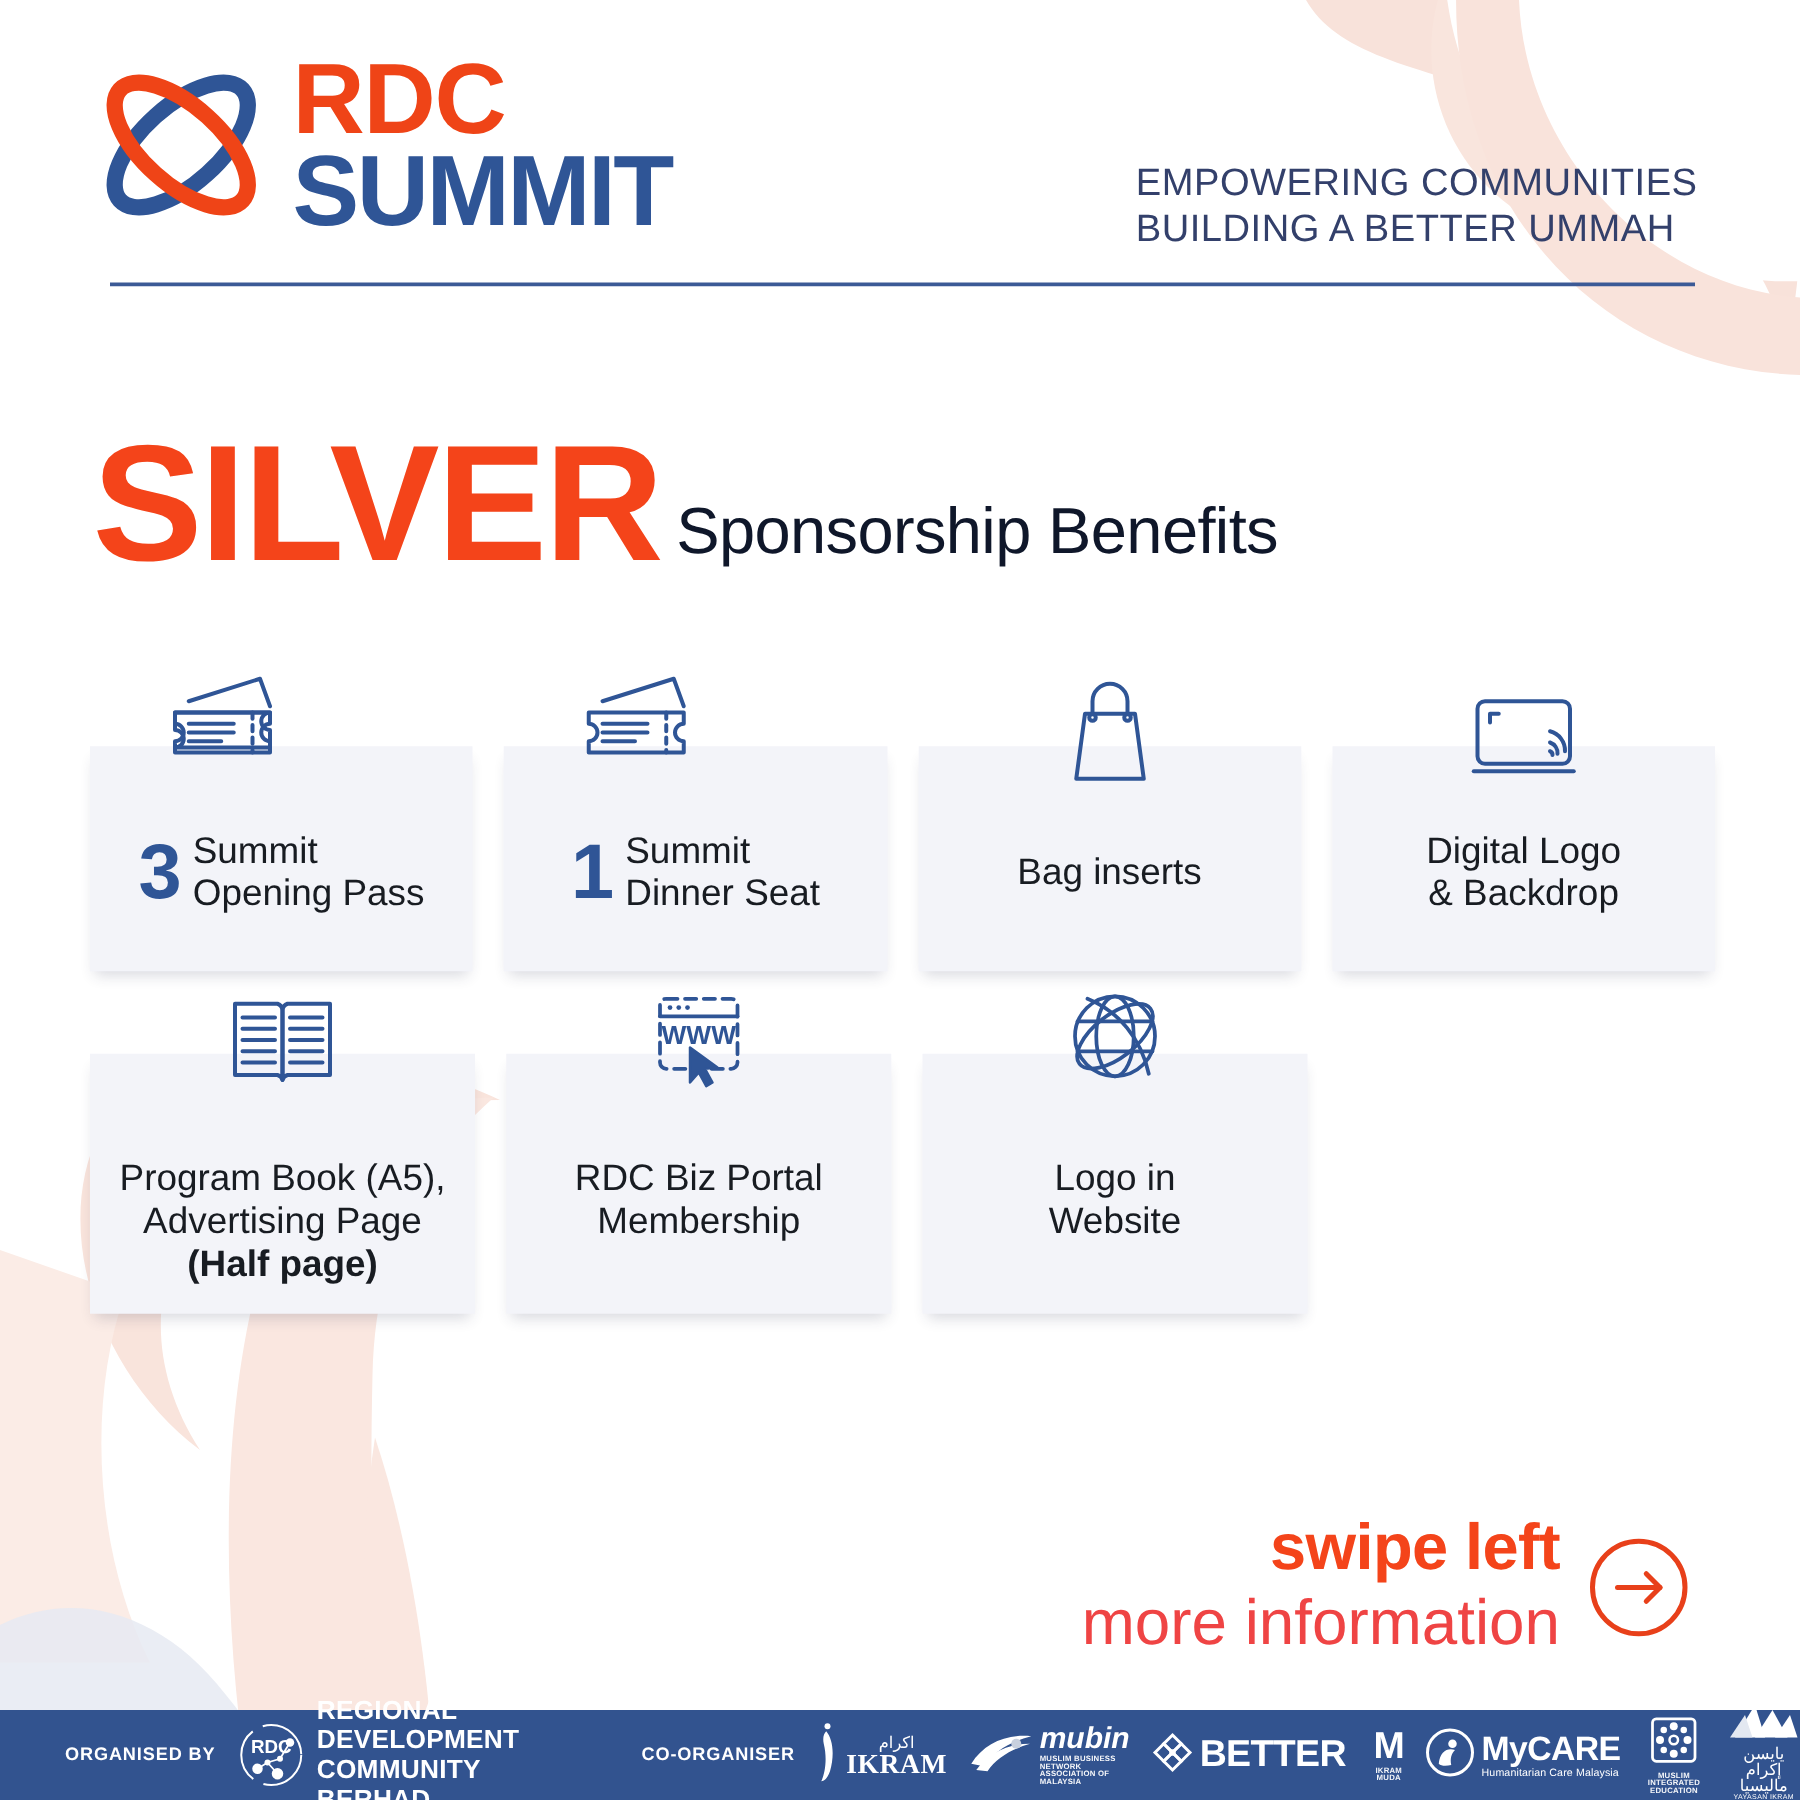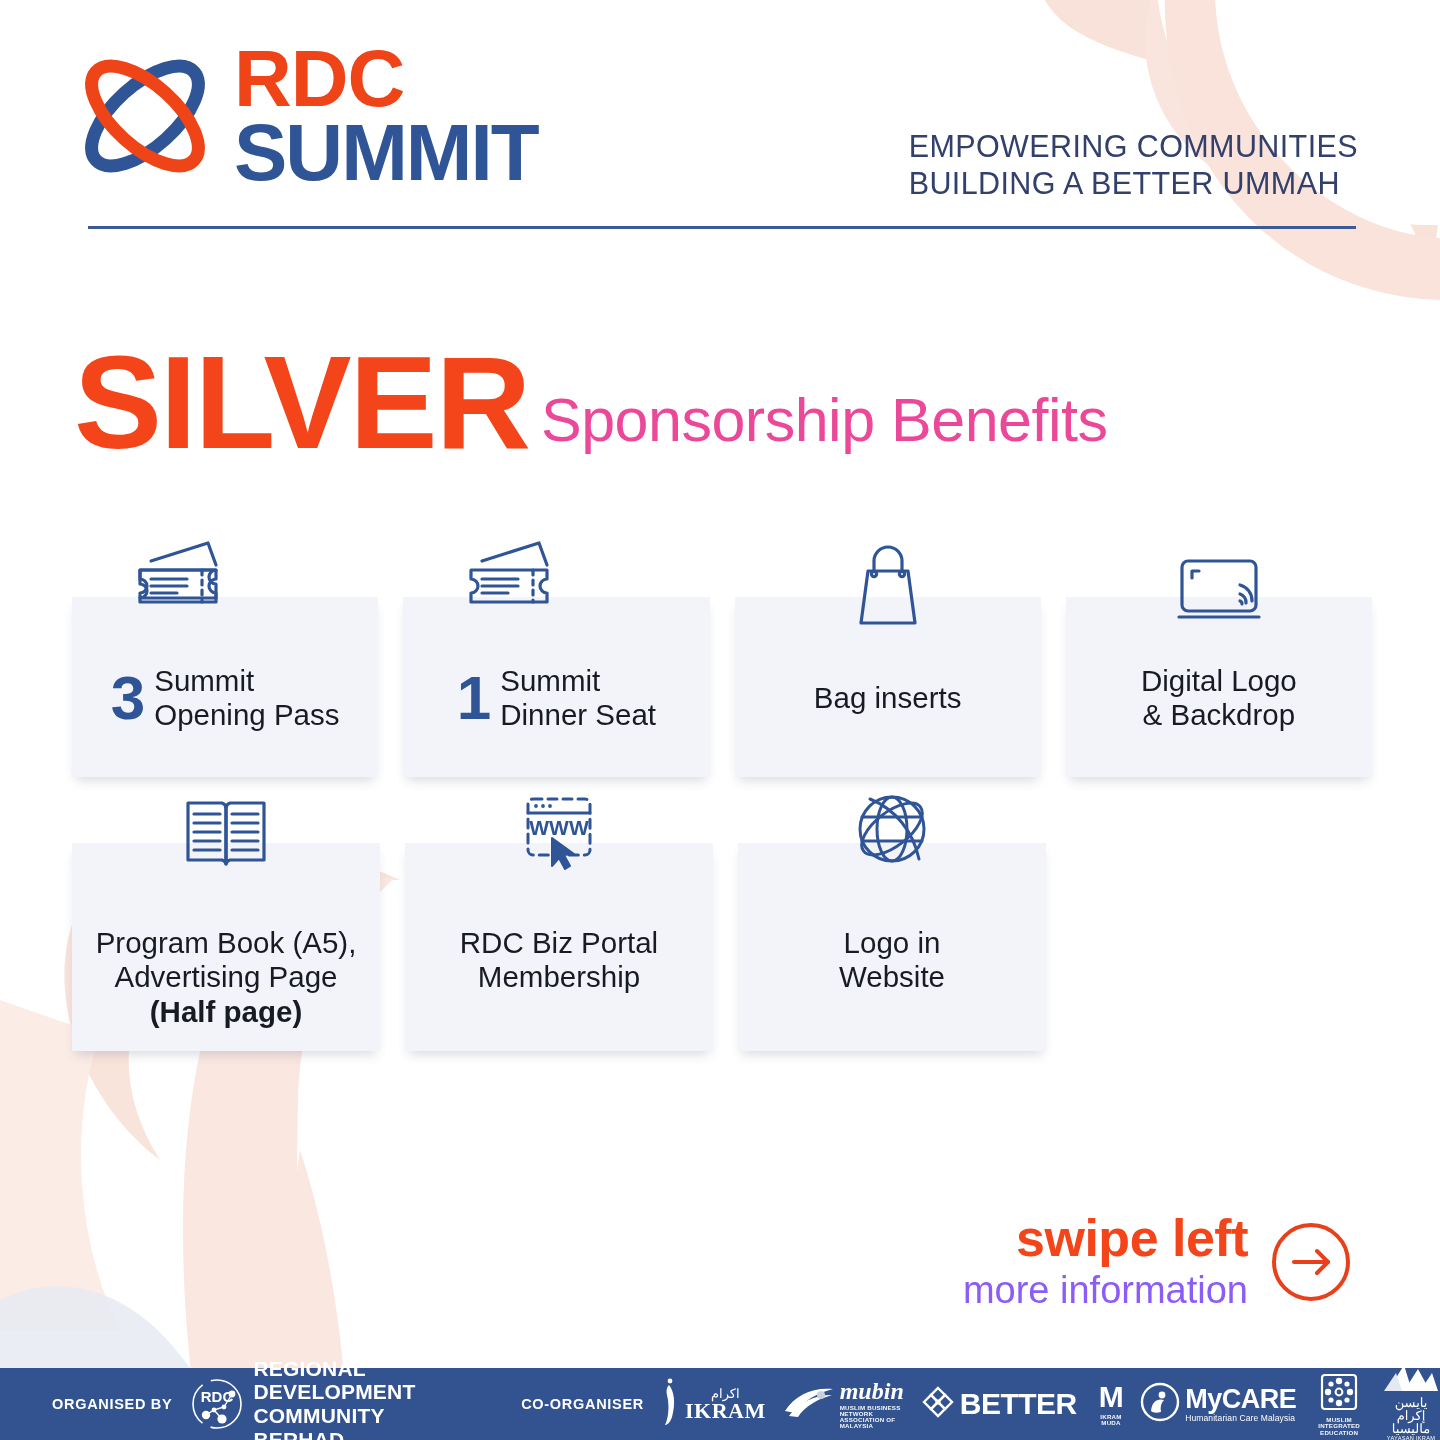--- a/index.html
+++ b/index.html
@@ -41,21 +41,21 @@
   
   .title-row {
     position:absolute; left:74px; top:345px; z-index:3;
     display:flex; align-items:flex-end;
   }
   .title-tier {
     font-size:132px; font-weight:bold; color:#f4441a; letter-spacing:-2px;
     line-height:0.88; font-family:"Liberation Sans", sans-serif;
   }
   .title-sub {
-    font-size:61px; color:#ec4899; letter-spacing:-0.5px;
+    font-size:52px; color:#0f172a; letter-spacing:-0.5px;
     line-height:1.0; padding-bottom:10px; margin-left:12px;
     font-family:"Liberation Sans", sans-serif; font-weight:400;
   }
 
   
   .grid { position:absolute; left:72px; top:597px; width:1300px; z-index:3; }
   .grid-row { display:flex; gap:25px; }
   .grid-row + .grid-row { margin-top:66px; }
 
   .card {
@@ -93,21 +93,21 @@
   
   .swipe { position:absolute; right:88px; top:1212px; z-index:3;
            display:flex; align-items:center; gap:22px; }
   .swipe-text { text-align:right; }
   .swipe-main {
     font-size:52px; font-weight:bold; color:#f4441a;
     line-height:1.0; letter-spacing:-0.5px;
     font-family:"Liberation Sans", sans-serif; display:block;
   }
   .swipe-sub {
-    font-size:38px; color:#8b5cf6; line-height:1.18;
+    font-size:51px; color:#ef4444; line-height:1.18;
     font-family:"Liberation Sans", sans-serif; display:block; margin-top:4px;
   }
   .swipe-arrow { width:82px; height:82px; flex:0 0 auto; }
 
   
   .footer {
     position:absolute; left:0; bottom:0; width:1440px; height:72px;
     background:#32538f; z-index:4;
     display:flex; align-items:center;
   }
@@ -121,21 +121,21 @@
     color:#ffffff; font-size:21px; font-weight:bold; line-height:1.12;
     letter-spacing:0.2px; margin-left:9px; white-space:pre-line;
     font-family:"Liberation Sans", sans-serif;
   }
   .f-co { margin-left:62px; }
   .logos { display:flex; align-items:center; margin-left:14px; gap:17px; }
   .plogo { display:flex; align-items:center; color:#fff; }
   .plogo .mark { flex:0 0 auto; }
   .plogo .txt { margin-left:5px; line-height:1.0; }
   .plogo .t1 { display:block; font-size:22px; font-weight:bold; font-family:"Liberation Serif", serif; letter-spacing:0.5px; }
-  .plogo .t1s { display:block; font-size:24px; font-weight:bold; font-style:italic; font-family:Liberation Serif, serif; }
+  .plogo .t1s { display:block; font-size:24px; font-weight:bold; font-style:italic; font-family:Liberation Sans, sans-serif; }
   .plogo .t2 { display:block; font-size:6.2px; font-weight:bold; letter-spacing:0.2px; white-space:pre-line; margin-top:2px; opacity:0.95; }
   .plogo .big { font-size:30px; font-weight:bold; letter-spacing:-0.5px; font-family:"Liberation Sans", sans-serif; }
   .plogo .mycare { font-size:27px; font-weight:bold; letter-spacing:-0.5px; font-family:"Liberation Sans", sans-serif; display:block; }
   .plogo .mycare-sub { font-size:8.5px; display:block; margin-top:1px; letter-spacing:0.1px; }
   .stack-center { text-align:center; }
   .stack-center .t2 { text-align:center; }
   .arabic { font-size:13px; display:block; text-align:center; letter-spacing:0.5px; }
   .tiny { font-size:5.6px; display:block; text-align:center; letter-spacing:0.3px; margin-top:1px; }
 </style>
 </head>

